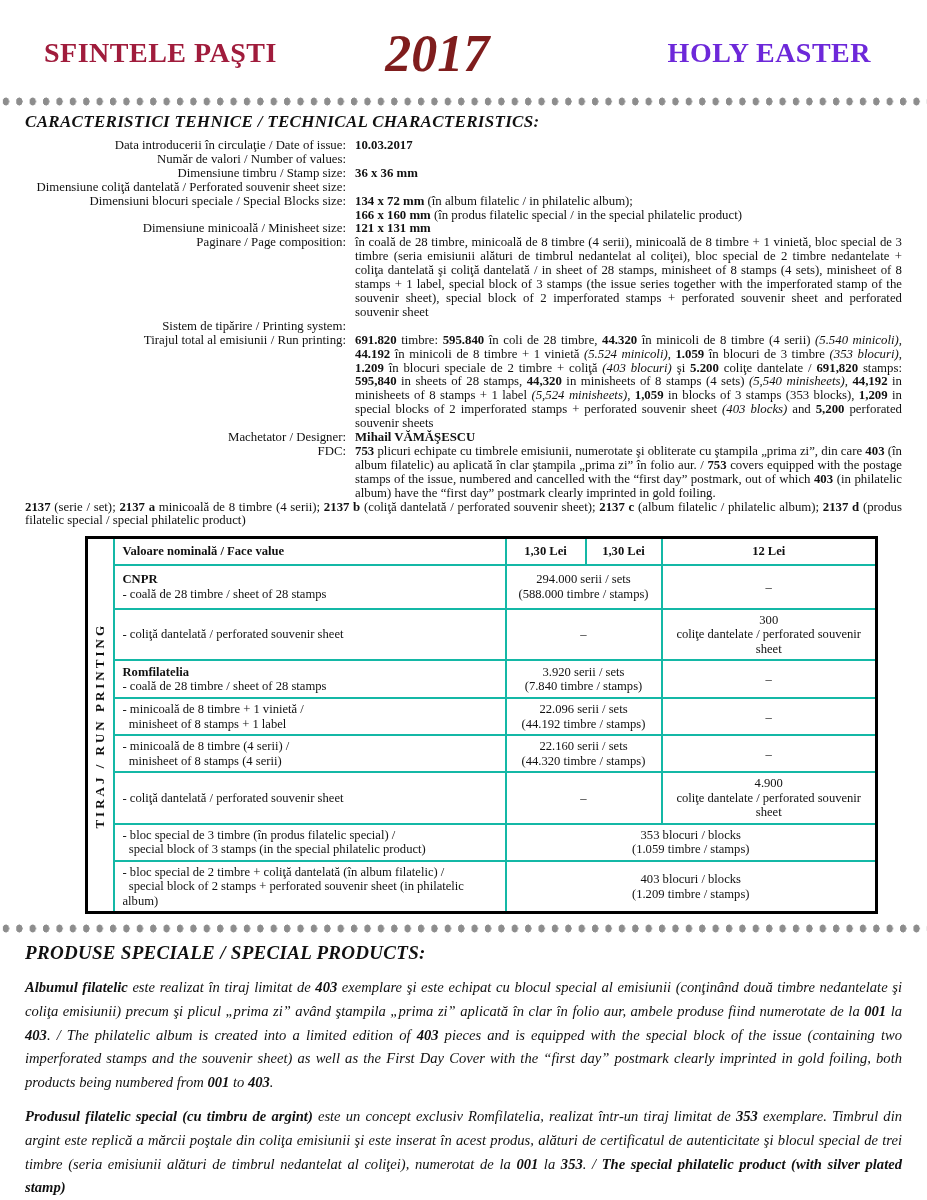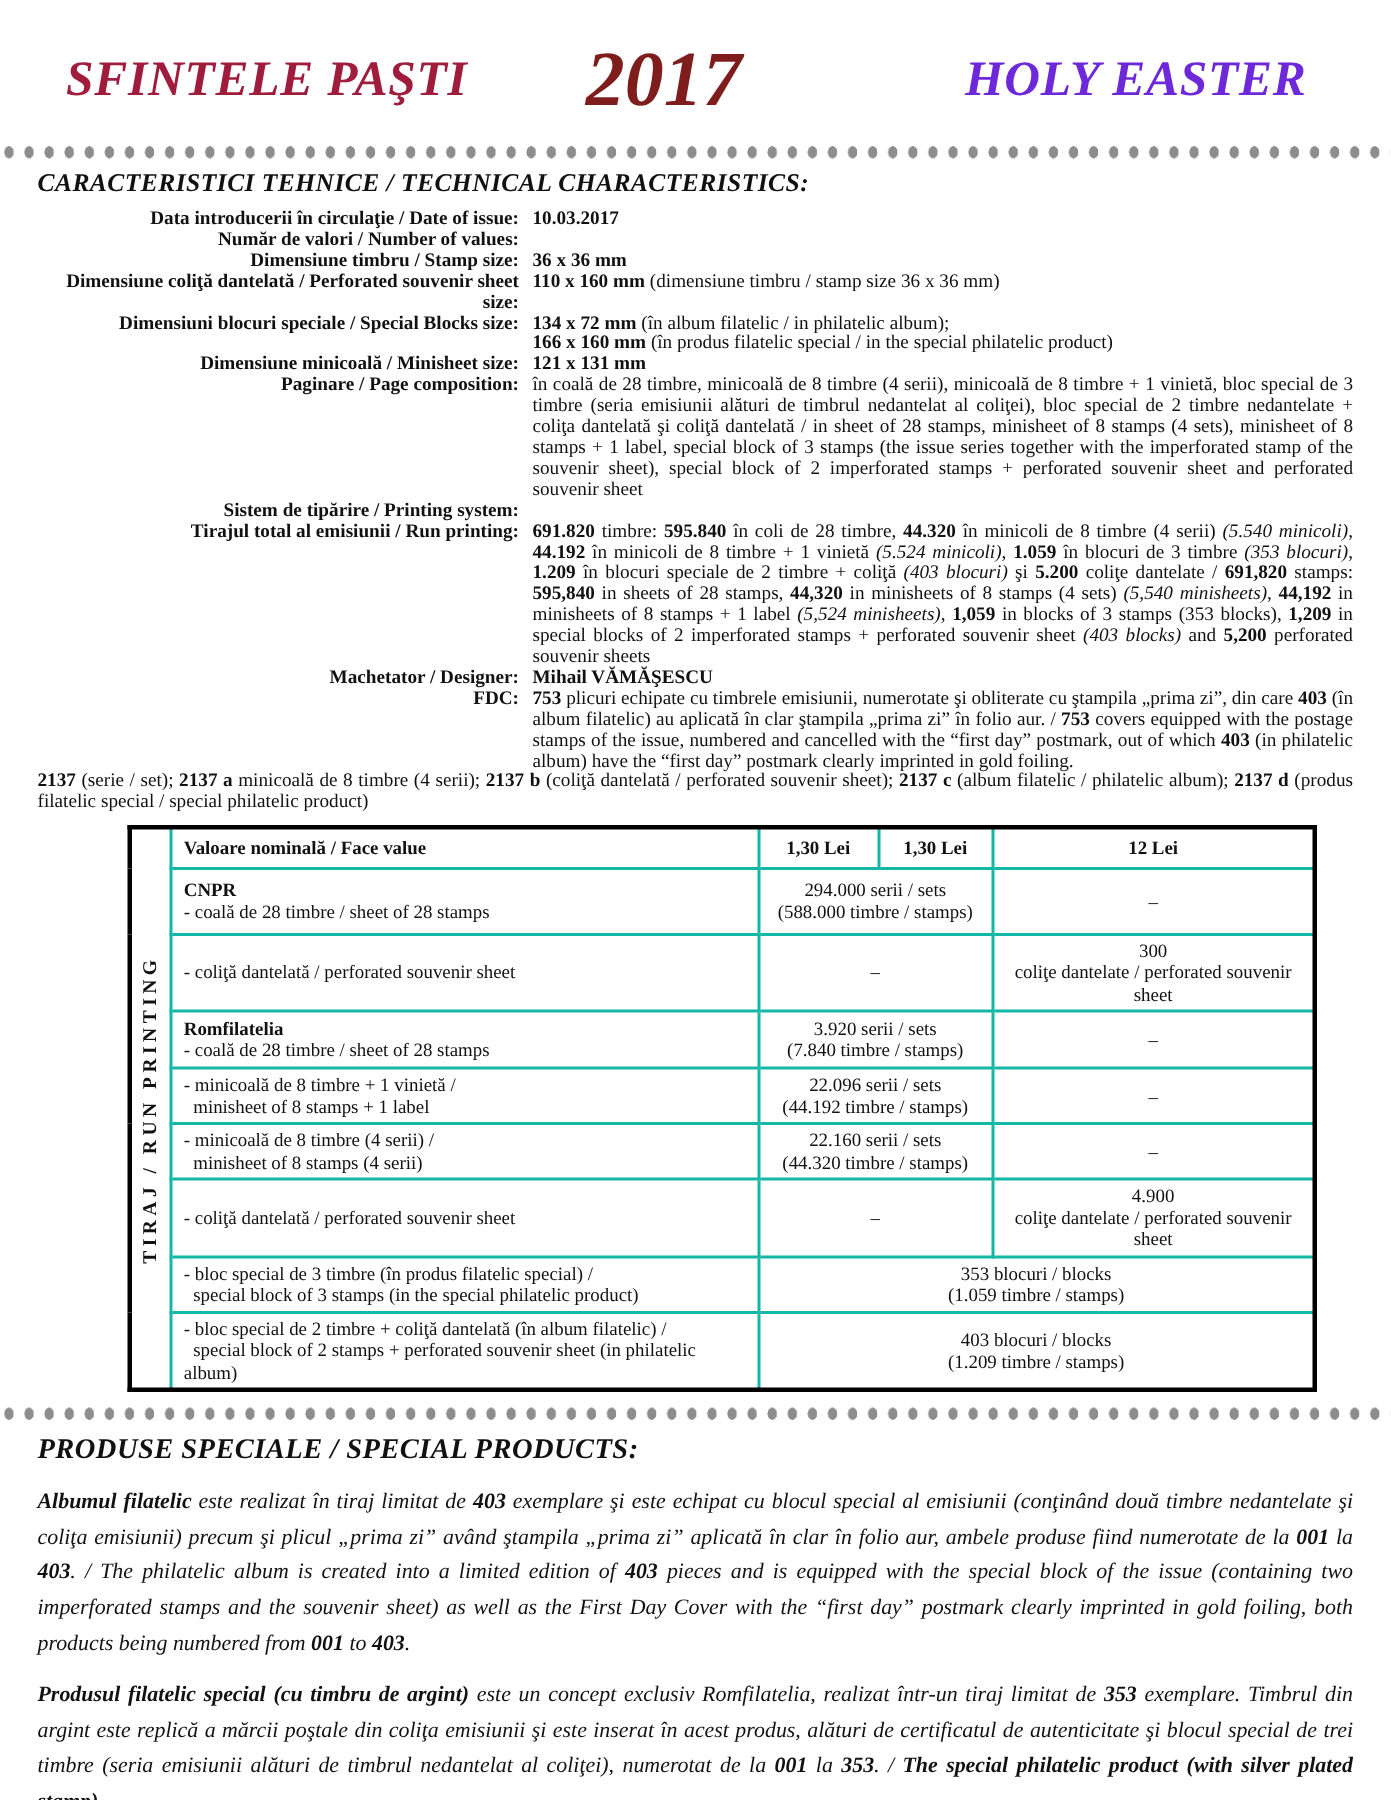--- a/index.html
+++ b/index.html
@@ -8,21 +8,21 @@
     position:relative; width:927px; height:1200px; margin:0 auto;
     background:#fff; color:#111; overflow:hidden;
     font-family:"Liberation Serif", serif;
   }
   
   .masthead {
     display:flex; align-items:center; justify-content:space-between;
     padding:24px 56px 0 44px; height:82px;
   }
   .title-left, .title-right {
-    font-size:33px; font-weight:bold; font-style:italic; letter-spacing:.5px;
+    font-size:28px; font-weight:bold; letter-spacing:.5px;
   }
   .title-year { font-size:52px; font-weight:bold; font-style:italic; margin-right:70px; }
   
   .dotted-sep {
     height:11px; margin:0; width:100%;
     background-image:radial-gradient(3.3px 4.2px at 6px 5.5px, #8d8d8d 92%, rgba(0,0,0,0));
     background-size:13.4px 11px; background-repeat:repeat-x;
   }
   .sep-top { margin-top:14px; }
   
@@ -30,21 +30,21 @@
     font-style:italic; font-size:17px; letter-spacing:.3px;
     margin:5px 0 7px 25px;
   }
   .products-heading {
     font-style:italic; font-weight:bold; font-size:19px; letter-spacing:.3px;
     margin:8px 0 12px 25px;
   }
   
   .tech-list { margin:2px 25px 0 25px; font-size:12.8px; line-height:13.9px; }
   .tech-row { display:flex; align-items:flex-start; }
-  .tech-label { width:330px; flex:0 0 330px; text-align:right; padding-right:9px;font-weight:bold; }
+  .tech-label { width:330px; flex:0 0 330px; text-align:right; padding-right:9px; }
   .tech-value { flex:1; }
   .tech-value.justify { text-align:justify; }
   .tech-value .b { font-weight:bold; }
   
   .run-table-wrap { margin:8px 0 0 85px; }
   table.run-table { border-collapse:collapse; border:3px solid #000; width:793px; }
   table.run-table td { border:2px solid #14b8a6; font-size:12.6px; line-height:14.5px; vertical-align:middle; }
   td.vlabel-cell { width:27px; padding:0; text-align:center; }
   .vlabel {
     writing-mode:vertical-rl; transform:rotate(180deg);
@@ -88,21 +88,20 @@
     </div>
     <div class="tech-row">
       <div class="tech-label">Număr de valori / Number of values:</div>
     </div>
     <div class="tech-row">
       <div class="tech-label">Dimensiune timbru / Stamp size:</div>
       <div class="tech-value"><span class="b">36 x 36 mm</span></div>
     </div>
     <div class="tech-row">
       <div class="tech-label">Dimensiune coliţă dantelată / Perforated souvenir sheet size:</div>
-      <div class="tech-value"><span class="b">110 x 160 mm</span><span> (dimensiune timbru / stamp size 36 x 36 mm)</span></div>
     </div>
     <div class="tech-row">
       <div class="tech-label">Dimensiuni blocuri speciale / Special Blocks size:</div>
       <div class="tech-value"><span class="b">134 x 72 mm</span><span> (în album filatelic / in philatelic album);</span></div>
     </div>
     <div class="tech-row">
       <div class="tech-label"></div>
       <div class="tech-value"><span class="b">166 x 160 mm</span><span> (în produs filatelic special / in the special philatelic product)</span></div>
     </div>
     <div class="tech-row">

